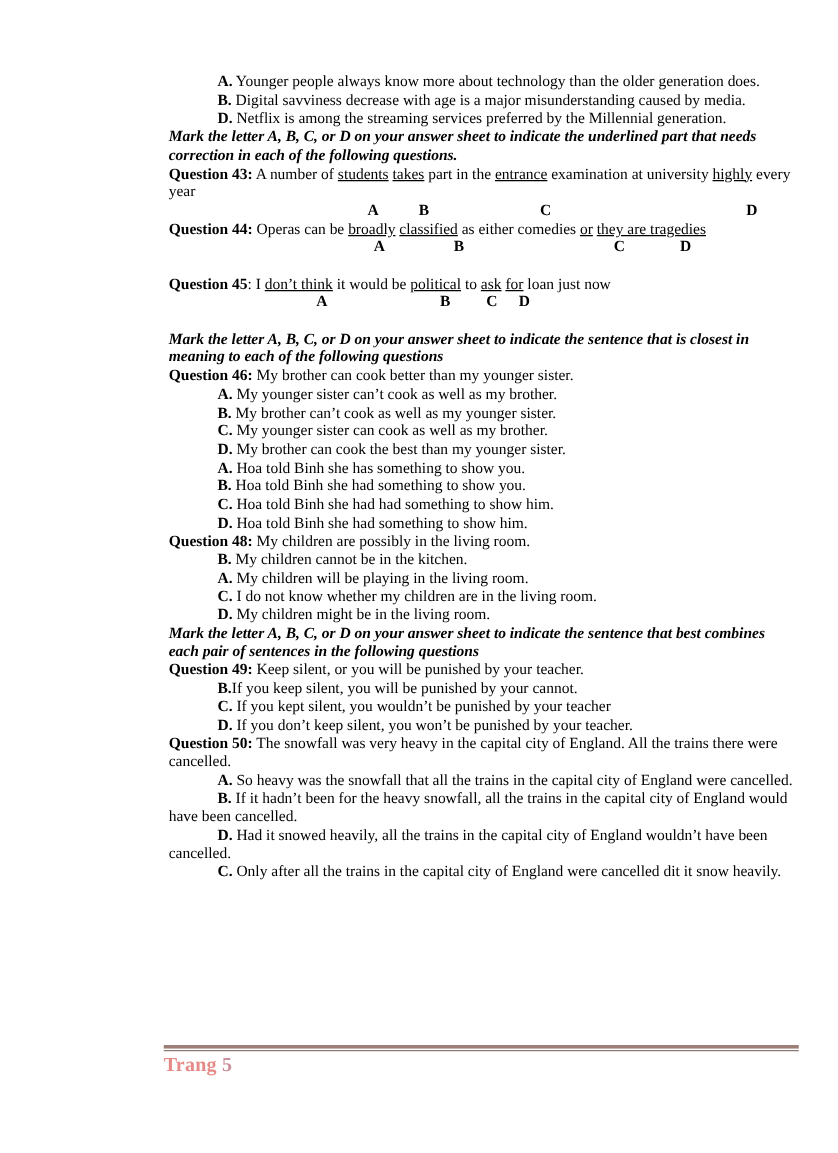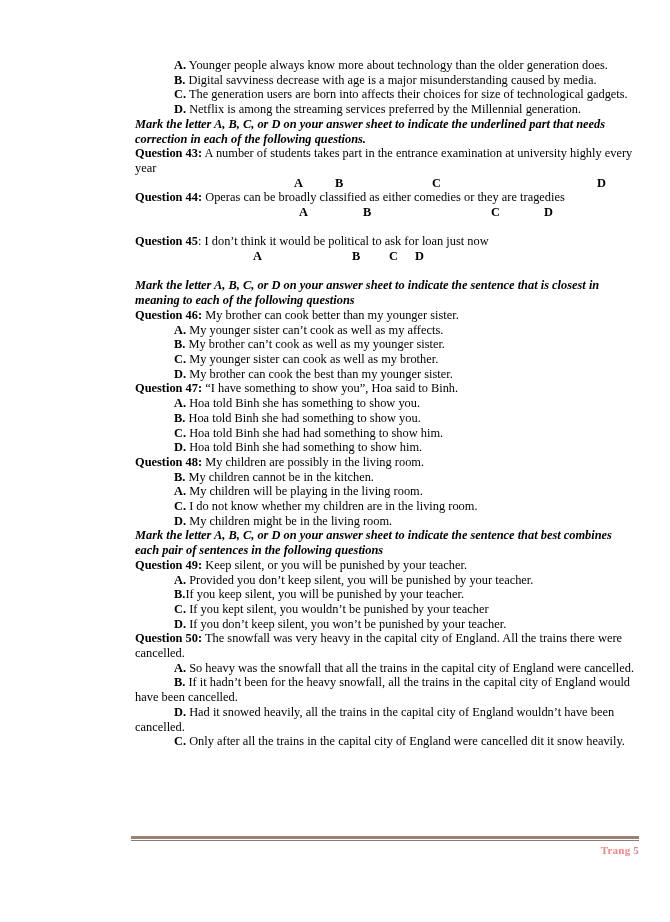--- a/index.html
+++ b/index.html
@@ -46,21 +46,21 @@
     text-indent: 39px;
   }
 
   .bold { font-weight: bold; }
 
   .instr {
     font-weight: bold;
     font-style: italic;
   }
 
-  .u { }
+  .u { text-decoration: underline; }
 
   .spacer-sm { height: 14.7px; }
 
   
   .letters {
     position: relative;
     height: 14.7px;
     font-weight: bold;
   }
   .letters span {
@@ -85,41 +85,40 @@
     background: #ffffff;
     width: 100%;
   }
   #footer .rule-thin {
     height: 1px;
     background: #8f7b75;
     width: 100%;
   }
   #footer .page-label {
     margin-top: 3px;
-    text-align: right;
+    text-align: left;
     font-family: "Liberation Serif", "DejaVu Serif", serif;
     font-weight: bold;
-    font-size: 11px;
+    font-size: 16px;
     color: #e58a86;
     letter-spacing: 0.2px;
   }
   #footer .page-label .num {
     color: #c98f9a;
   }
 </style>
 </head>
 <body>
 
 <div id="page">
 
   <div id="content">
 
     <p class="p indent"><span class="bold">A.</span><span> Younger people always know more about technology than the older generation does.</span></p>
     <p class="p indent"><span class="bold">B.</span><span> Digital savviness decrease with age is a major misunderstanding caused by media.</span></p>
-    <p class="p indent"><span class="bold">C.</span><span> The generation users are born into affects their choices for size of technological gadgets.</span></p>
     <p class="p indent"><span class="bold">D.</span><span> Netflix is among the streaming services preferred by the Millennial generation.</span></p>
 
     <p class="p instr">Mark the letter A, B, C, or D on your answer sheet to indicate the underlined part that needs correction in each of the following  questions.</p>
 
     <p class="p"><span class="bold">Question 43:</span><span><span> A number of </span><span class="u">students</span><span> </span><span class="u">takes</span><span> part in the </span><span class="u">entrance</span><span> examination at university </span><span class="u">highly</span><span> every year</span></span></p>
     <div class="letters">
         <span style="left: 159px;">A</span>
         <span style="left: 200px;">B</span>
         <span style="left: 297px;">C</span>
         <span style="left: 462px;">D</span>
@@ -141,42 +140,40 @@
         <span style="left: 217px;">B</span>
         <span style="left: 254px;">C</span>
         <span style="left: 280px;">D</span>
       </div>
 
     <div class="spacer-sm"></div>
 
     <p class="p instr">Mark the letter A, B, C, or D on your answer sheet to indicate the sentence that is closest in meaning to each of the following questions</p>
 
     <p class="p"><span class="bold">Question 46:</span><span> My brother can cook better than my younger sister.</span></p>
-    <p class="p indent"><span class="bold">A.</span><span> My younger sister can’t cook as well as my affects.</span></p>
+    <p class="p indent"><span class="bold">A.</span><span> My younger sister can’t cook as well as my brother.</span></p>
     <p class="p indent"><span class="bold">B.</span><span> My brother can’t cook as well as my younger sister.</span></p>
     <p class="p indent"><span class="bold">C.</span><span> My younger sister can cook as well as my brother.</span></p>
     <p class="p indent"><span class="bold">D.</span><span> My brother can cook the best than my younger sister.</span></p>
 
-    <p class="p"><span class="bold">Question 47:</span><span>  “I have something to show you”, Hoa said to Binh.</span></p>
     <p class="p indent"><span class="bold">A.</span><span> Hoa told Binh she has something to show you.</span></p>
     <p class="p indent"><span class="bold">B.</span><span> Hoa told Binh she had something to show you.</span></p>
     <p class="p indent"><span class="bold">C.</span><span> Hoa told Binh she had had something to show him.</span></p>
     <p class="p indent"><span class="bold">D.</span><span> Hoa told Binh she had something to show him.</span></p>
 
     <p class="p"><span class="bold">Question 48:</span><span> My children are possibly in the living room.</span></p>
     <p class="p indent"><span class="bold">B.</span><span> My children cannot be in the kitchen.</span></p>
     <p class="p indent"><span class="bold">A.</span><span> My children will be playing in the living room.</span></p>
     <p class="p indent"><span class="bold">C.</span><span> I do not know whether my children are in the living room.</span></p>
     <p class="p indent"><span class="bold">D.</span><span> My children might be in the living room.</span></p>
 
     <p class="p instr">Mark the letter A, B, C, or D on your answer sheet to indicate the sentence that best combines each pair of sentences in the following questions</p>
 
     <p class="p"><span class="bold">Question 49:</span><span> Keep silent, or you will be punished by your teacher.</span></p>
-    <p class="p indent"><span class="bold">A.</span><span> Provided you don’t keep silent, you will be punished by your teacher.</span></p>
-    <p class="p indent"><span class="bold">B.</span><span>If you keep silent, you will be punished by your teacher.</span></p>
+    <p class="p indent"><span class="bold">B.</span><span>If you keep silent, you will be punished by your cannot.</span></p>
     <p class="p indent"><span class="bold">C.</span><span> If you kept silent, you wouldn’t be punished by your teacher</span></p>
     <p class="p indent"><span class="bold">D.</span><span> If you don’t keep silent, you won’t be punished by your teacher.</span></p>
 
     <p class="p"><span class="bold">Question 50:</span><span>  The snowfall was very heavy in the capital city of England. All the trains there were cancelled.</span></p>
     <p class="p indent"><span class="bold">A.</span><span> So heavy was the snowfall that all the trains in the capital city of England were cancelled.</span></p>
     <p class="p indent"><span class="bold">B.</span><span> If it hadn’t been for the heavy snowfall, all the trains in the capital city of England would have been cancelled.</span></p>
     <p class="p indent"><span class="bold">D.</span><span> Had it snowed heavily, all the trains in the capital city of England wouldn’t have been cancelled.</span></p>
     <p class="p indent"><span class="bold">C.</span><span> Only after all the trains in the capital city of England were cancelled dit it snow heavily.</span></p>
 
   </div>

